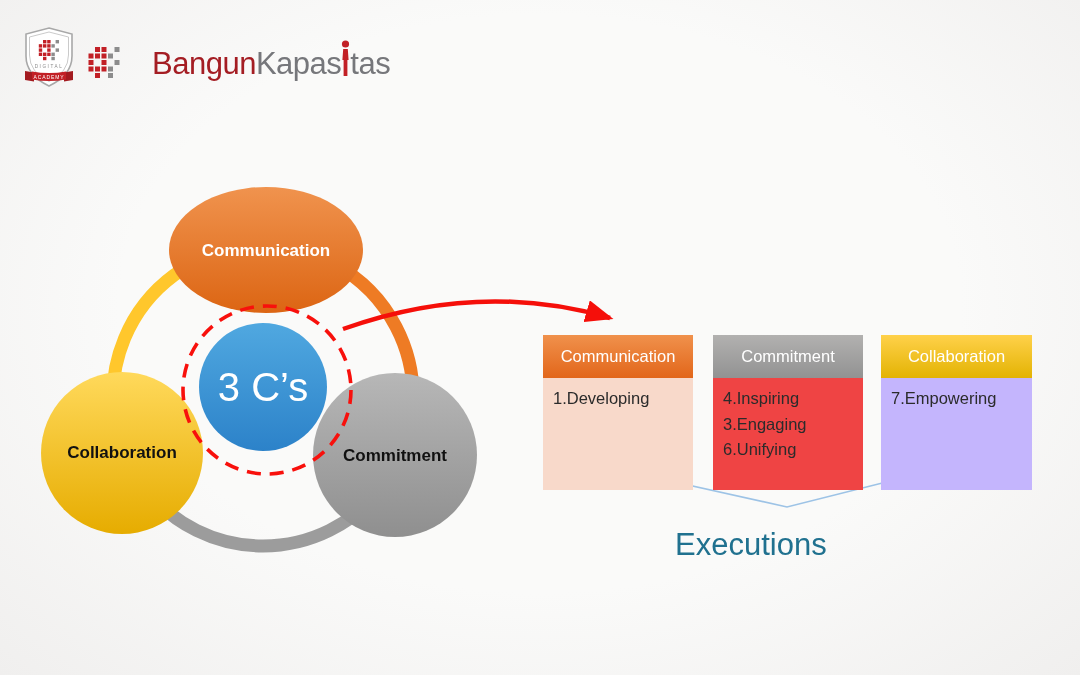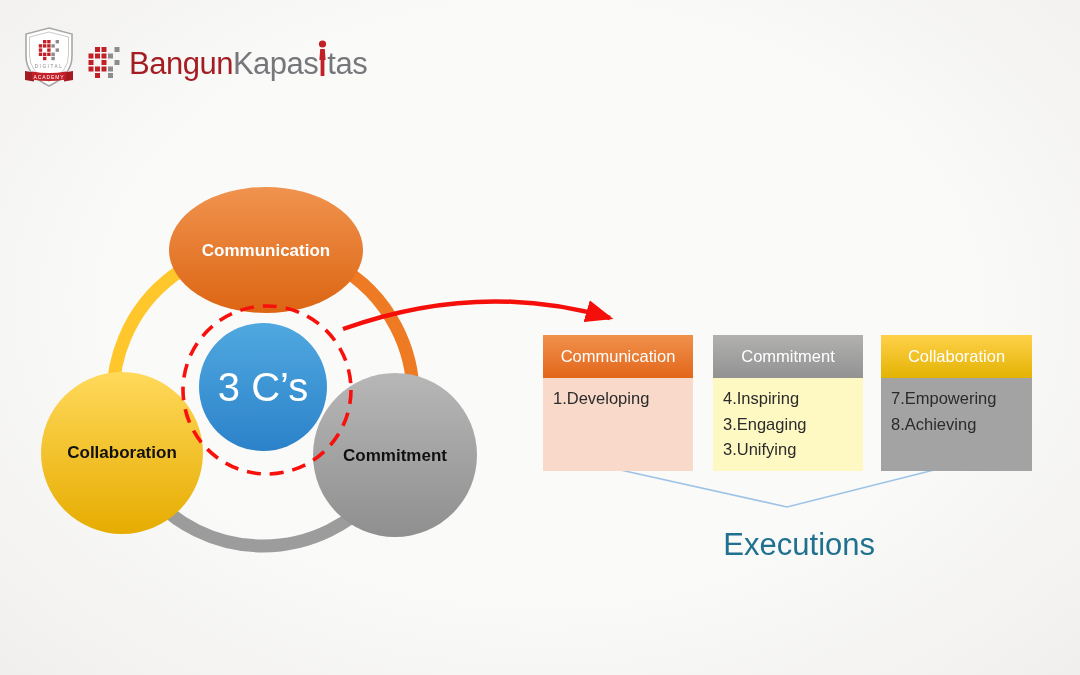--- a/index.html
+++ b/index.html
@@ -6,48 +6,48 @@
   html, body { width: 1080px; height: 675px; }
   body {
     position: relative;
     font-family: "Liberation Sans", "DejaVu Sans", sans-serif;
     background: radial-gradient(ellipse at 50% 45%, #fafaf9 55%, #f0efee 100%);
     overflow: hidden;
   }
 
   
   .badge { position: absolute; left: 22px; top: 26px; width: 54px; height: 62px; }
-  .brand { position: absolute; left: 88px; top: 40px; display: flex; align-items: flex-end; }
+  .brand { position: absolute; left: 88px; top: 40px; display: flex; align-items: flex-end; gap: 23px; }
   .brand-icon { width: 34px; height: 34px; margin-right: 7px; margin-bottom: 2px; }
   .brand-text { font-size: 31px; letter-spacing: -0.5px; line-height: 36px; white-space: nowrap; }
   .brand-red { color: #a41d23; }
   .brand-gray { color: #76777b; }
   .person-glyph { display: inline-block; width: 9px; height: 37px; vertical-align: -3px; margin: 0 0px; }
 
   
   .stage { position: absolute; left: 0; top: 0; width: 1080px; height: 675px; }
 
   
   .col { position: absolute; top: 335px; width: 150px; }
   .col-header {
     height: 43px; line-height: 43px; text-align: center;
     color: #ffffff; font-size: 16.5px;
   }
   .col-h-orange { background: linear-gradient(#f0914c, #e2661a); }
   .col-h-gray   { background: linear-gradient(#b2b1b0, #929292); }
   .col-h-gold   { background: linear-gradient(#ffd14a, #e3b303); }
-  .col-body { height: 93px; padding: 8px 12px 0 10px; }
+  .col-body { height: 112px; padding: 8px 12px 0 10px; }
   .col-b-orange { background: #f8d9ca; }
-  .col-b-gray   { background: #fef9c3; }
-  .col-b-gold   { background: #a3a3a3; }
+  .col-b-gray   { background: #ef4444; }
+  .col-b-gold   { background: #c4b5fd; }
   .col-item { font-size: 16.5px; line-height: 25.5px; color: #2b2b2b; white-space: nowrap; }
 
   .executions {
     position: absolute; left: 675px; top: 527px; width: 200px;
-    text-align: right; font-size: 31px; color: #20718f; letter-spacing: 0px;
+    text-align: left; font-size: 31px; color: #20718f; letter-spacing: 0px;
   }
 </style>
 </head>
 <body>
 
 <svg class="badge" viewBox="0 0 54 62">
   <path d="M27 2 L50 8 L50 30 Q50 49 27 60 Q4 49 4 30 L4 8 Z" fill="#ffffff" stroke="#a8a8a8" stroke-width="1.6"></path>
   <path d="M27 6 L46.5 11 L46.5 29 Q46.5 46 27 55.5 Q7.5 46 7.5 29 L7.5 11 Z" fill="none" stroke="#bdbdbd" stroke-width="0.8"></path>
   <g>
     <rect x="21" y="14" width="3.4" height="3.4" fill="#c22026"></rect>
@@ -154,25 +154,24 @@
   <div class="col-body col-b-orange">
     <div class="col-item">1.Developing</div>
   </div>
 </div>
 
 <div class="col" style="left:713px">
   <div class="col-header col-h-gray">Commitment</div>
   <div class="col-body col-b-gray">
     <div class="col-item">4.Inspiring</div>
     <div class="col-item">3.Engaging</div>
-    <div class="col-item">3.Unifying</div>
+    <div class="col-item">6.Unifying</div>
   </div>
 </div>
 
 <div class="col" style="left:881px; width:151px">
   <div class="col-header col-h-gold">Collaboration</div>
   <div class="col-body col-b-gold">
     <div class="col-item">7.Empowering</div>
-    <div class="col-item">8.Achieving</div>
   </div>
 </div>
 
 <div class="executions">Executions</div>
 
 </body></html>

